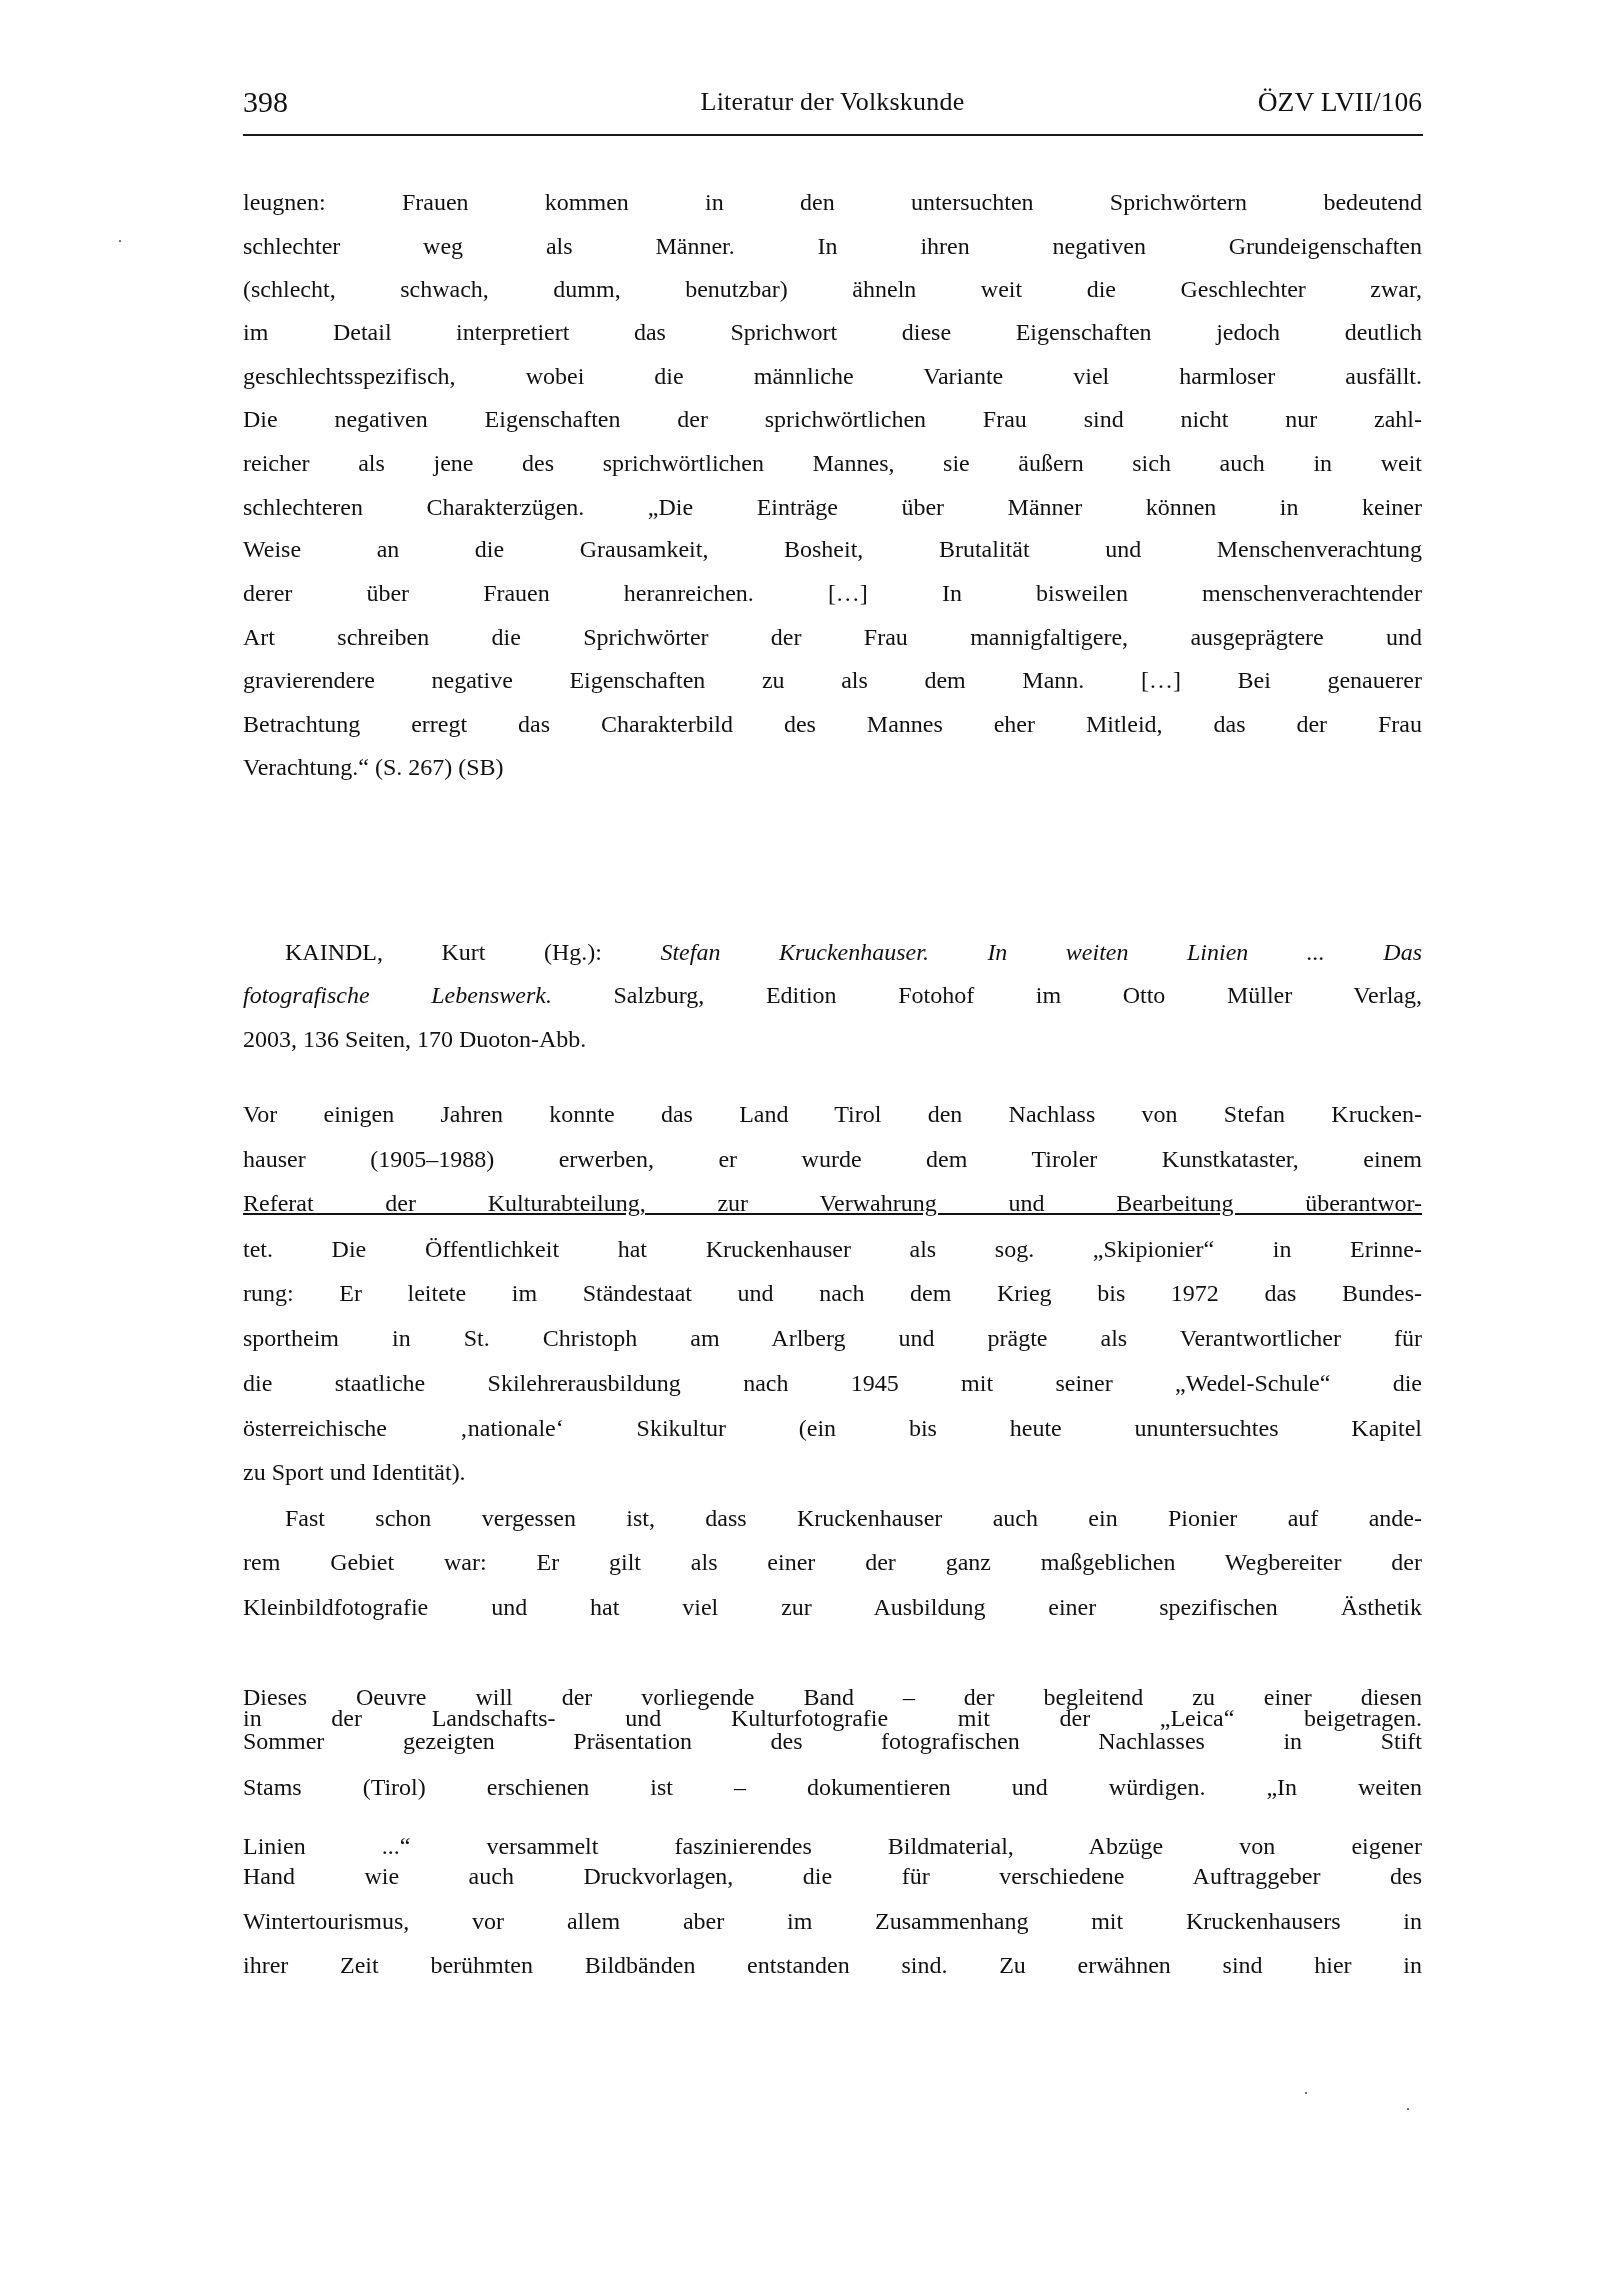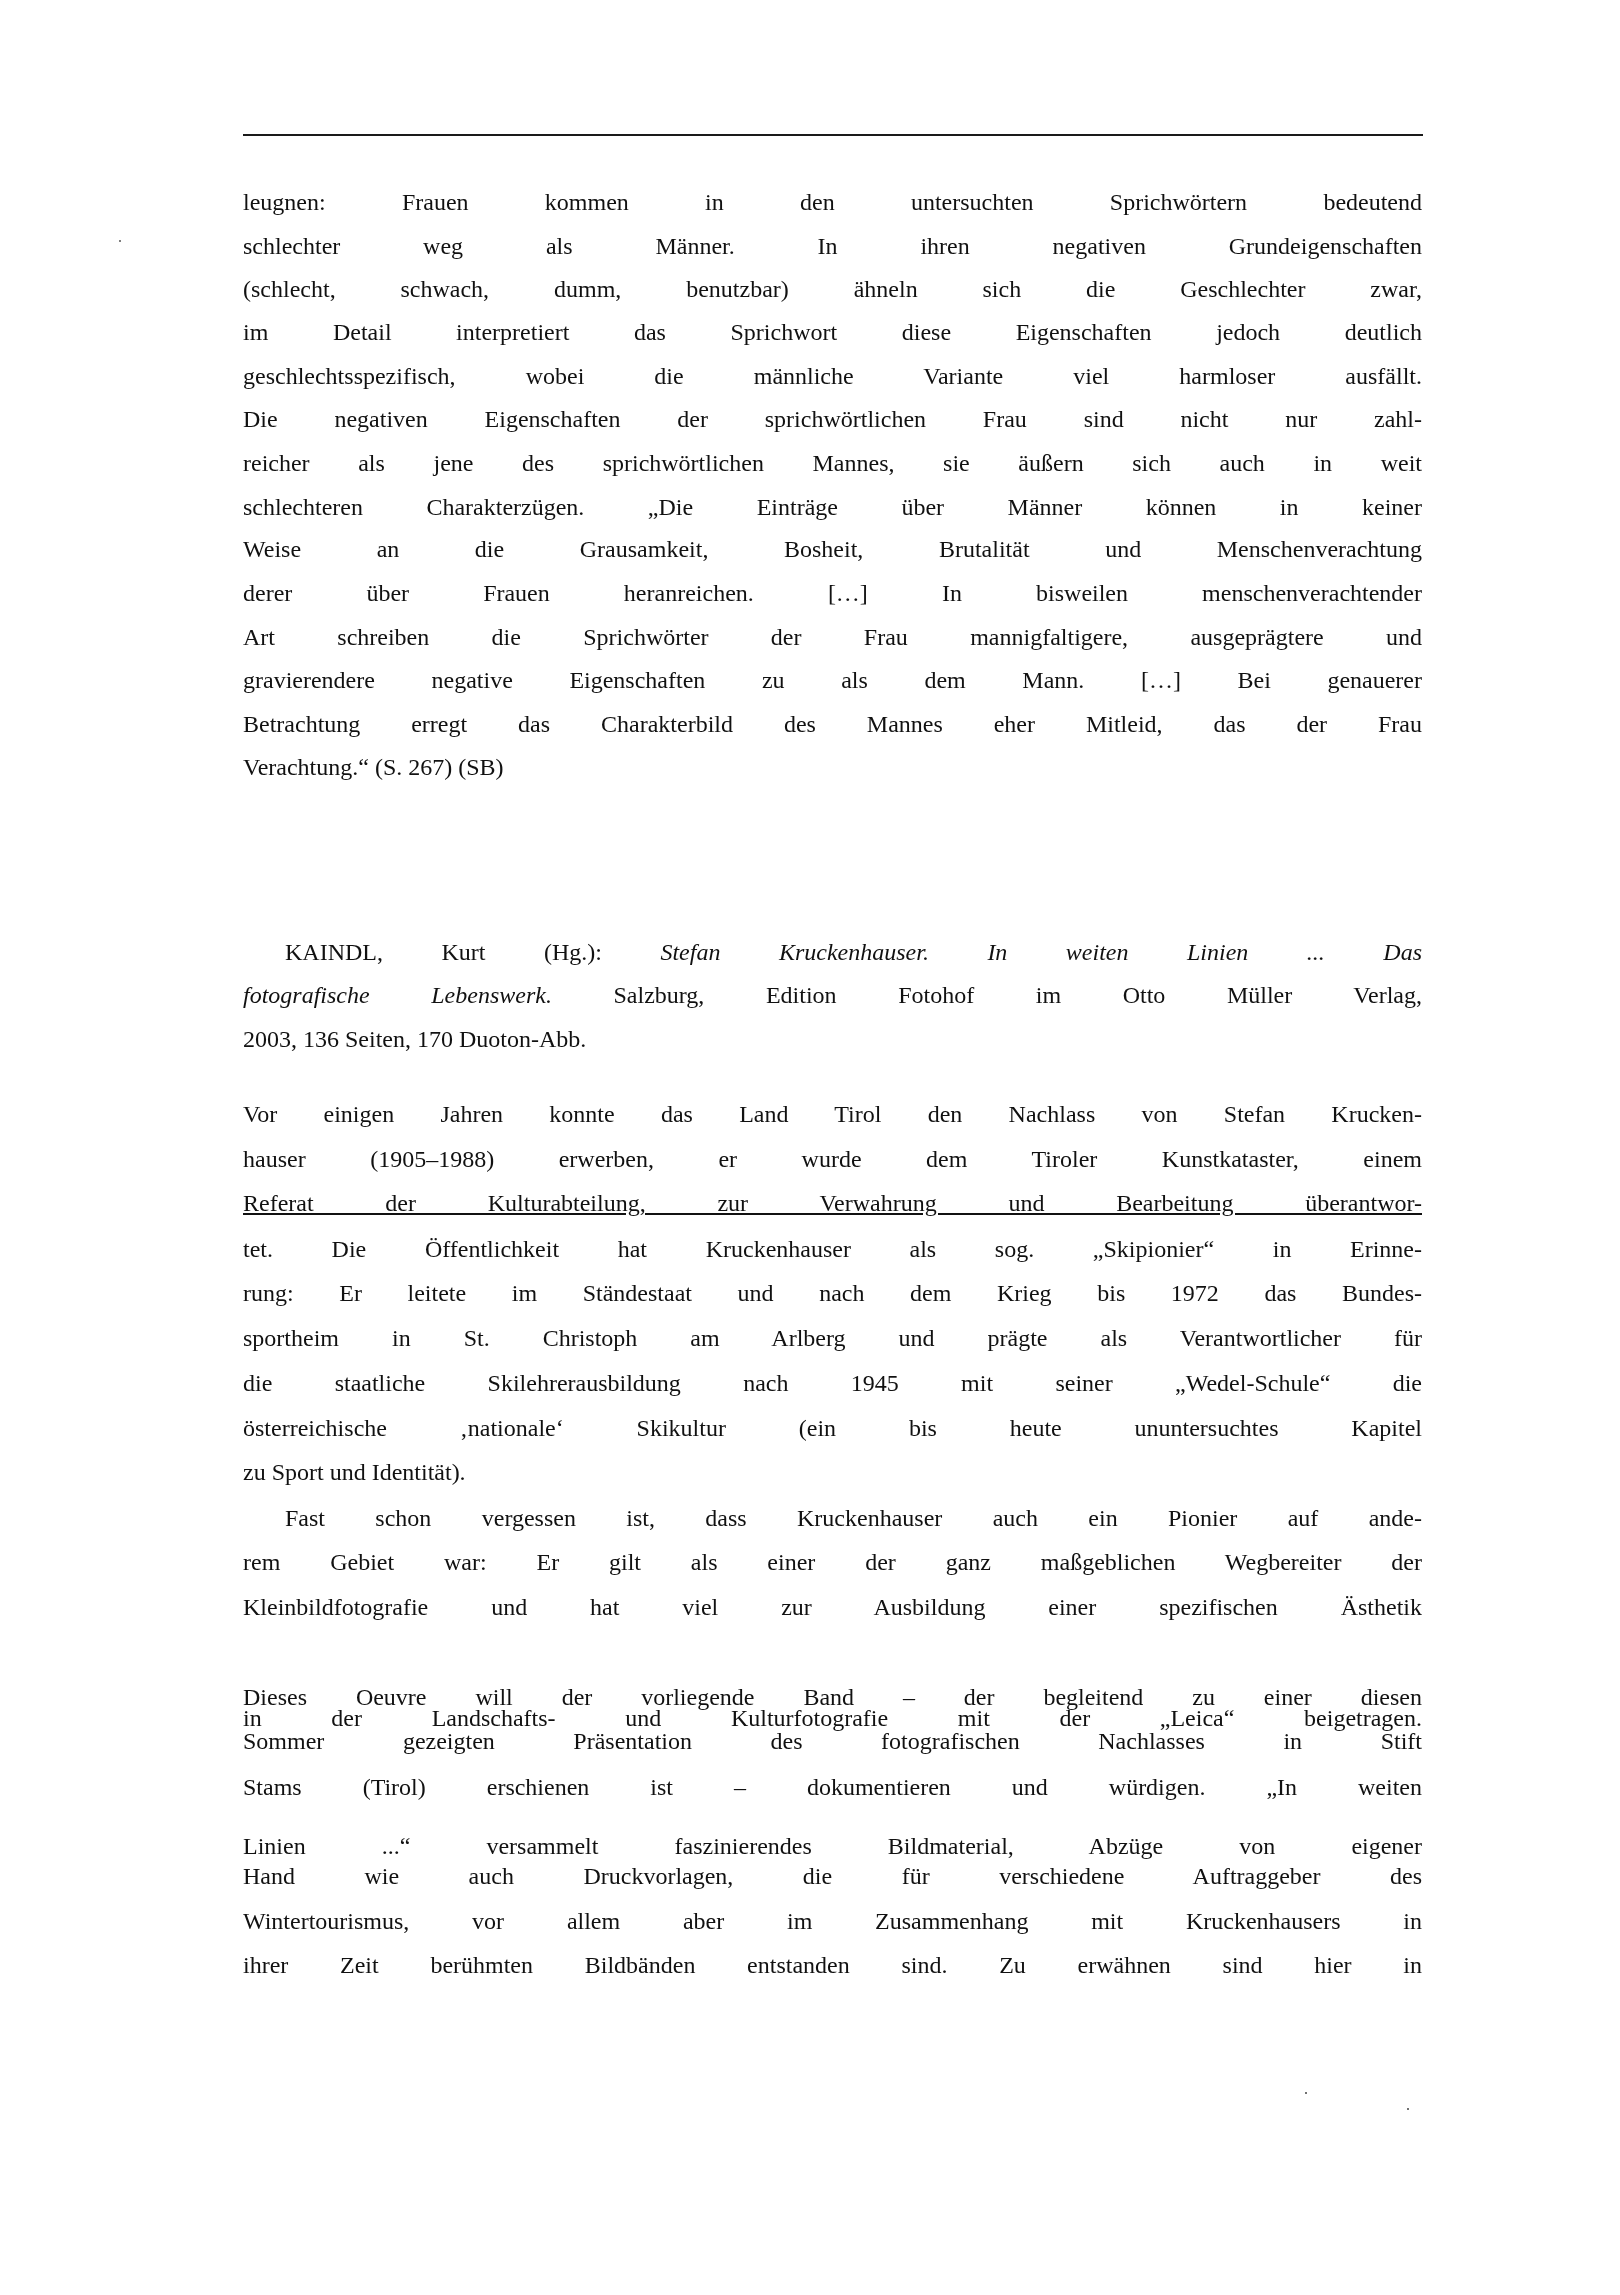--- a/index.html
+++ b/index.html
@@ -63,30 +63,35 @@
     width: 2.4px; height: 2.4px;
     background: #555;
     border-radius: 50%;
   }
 </style>
 </head>
 <body>
 
 <div class="page">
 
+  <div class="run-head">
+    <span class="pnum">398</span>
+    <span class="title">Literatur der Volkskunde</span>
+    <span class="journal">ÖZV LVII/106</span>
+  </div>
   <div class="rule"></div>
 
   <div class="speck" style="left:119px;top:240px;"></div>
   <div class="speck" style="left:1305px;top:2092px;width:1.6px;height:1.6px;"></div>
   <div class="speck" style="left:1407px;top:2108px;width:1.6px;height:1.6px;"></div>
 
   <div>
     <div class="line" style="top: 180px; white-space: normal;">leugnen: Frauen kommen in den untersuchten Sprichwörtern bedeutend</div>
     <div class="line" style="top: 224px; white-space: normal;">schlechter weg als Männer. In ihren negativen Grundeigenschaften</div>
-    <div class="line" style="top: 267px; white-space: normal;">(schlecht, schwach, dumm, benutzbar) ähneln sich die Geschlechter zwar,</div>
+    <div class="line" style="top: 267px; white-space: normal;">(schlecht, schwach, dumm, benutzbar) ähneln weit die Geschlechter zwar,</div>
     <div class="line" style="top: 310px; white-space: normal;">im Detail interpretiert das Sprichwort diese Eigenschaften jedoch deutlich</div>
     <div class="line" style="top: 354px; white-space: normal;">geschlechtsspezifisch, wobei die männliche Variante viel harmloser ausfällt.</div>
     <div class="line" style="top: 397px; white-space: normal;">Die negativen Eigenschaften der sprichwörtlichen Frau sind nicht nur zahl-</div>
     <div class="line" style="top: 441px; white-space: normal;">reicher als jene des sprichwörtlichen Mannes, sie äußern sich auch in weit</div>
     <div class="line" style="top: 485px; white-space: normal;">schlechteren Charakterzügen. „Die Einträge über Männer können in keiner</div>
     <div class="line" style="top: 527px; white-space: normal;">Weise an die Grausamkeit, Bosheit, Brutalität und Menschenverachtung</div>
     <div class="line" style="top: 571px; white-space: normal;">derer über Frauen heranreichen. […] In bisweilen menschenverachtender</div>
     <div class="line" style="top: 615px; white-space: normal;">Art schreiben die Sprichwörter der Frau mannigfaltigere, ausgeprägtere und</div>
     <div class="line" style="top: 658px; white-space: normal;">gravierendere negative Eigenschaften zu als dem Mann. […] Bei genauerer</div>
     <div class="line" style="top: 702px; white-space: normal;">Betrachtung erregt das Charakterbild des Mannes eher Mitleid, das der Frau</div>

